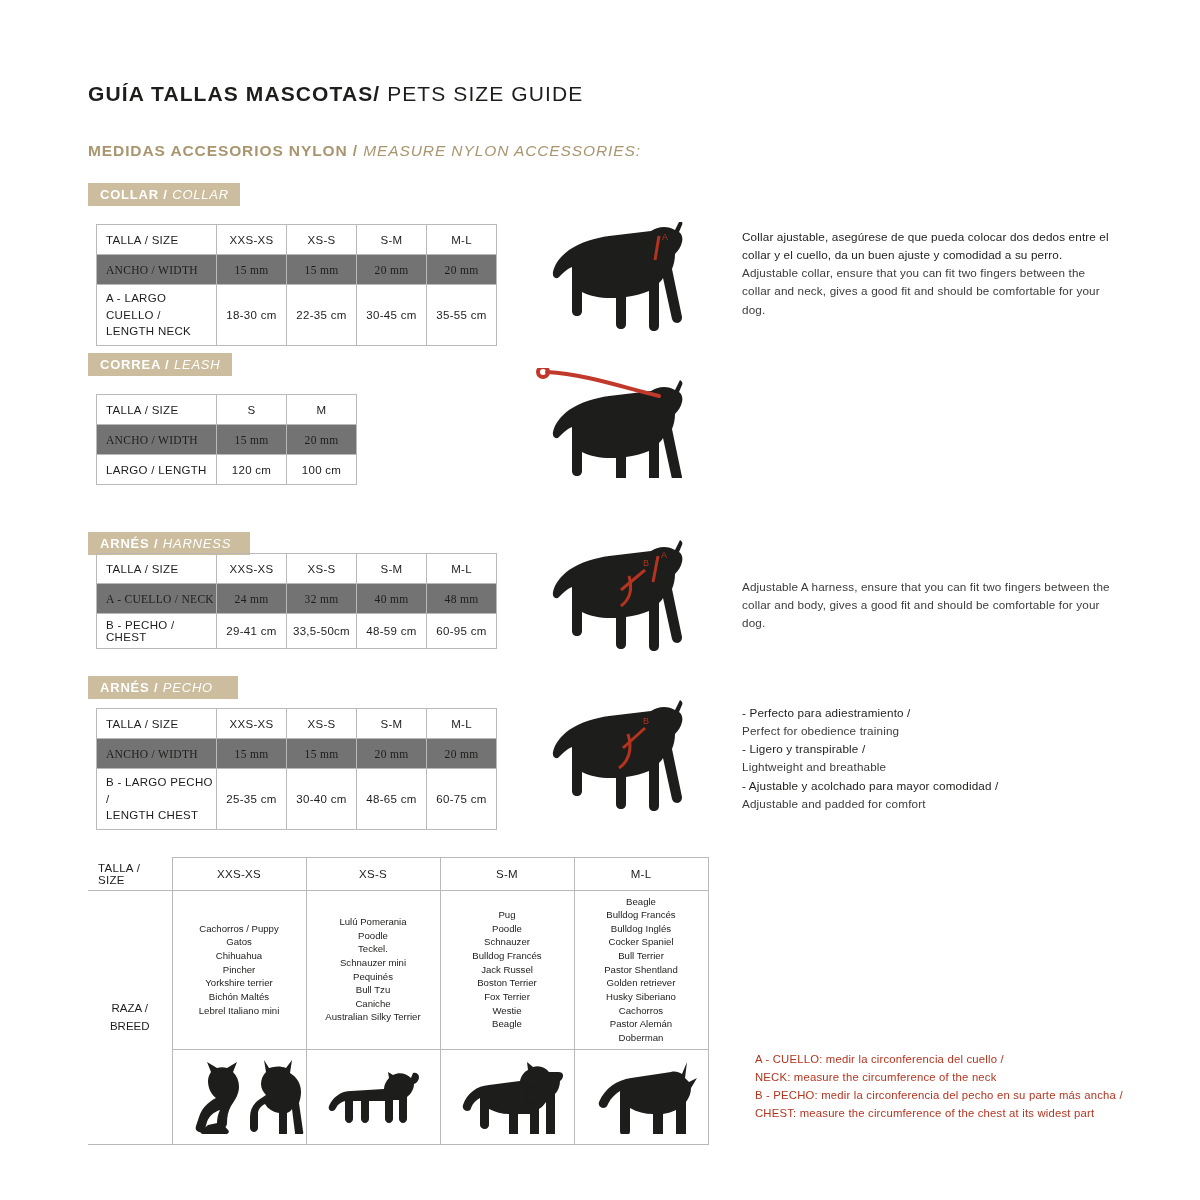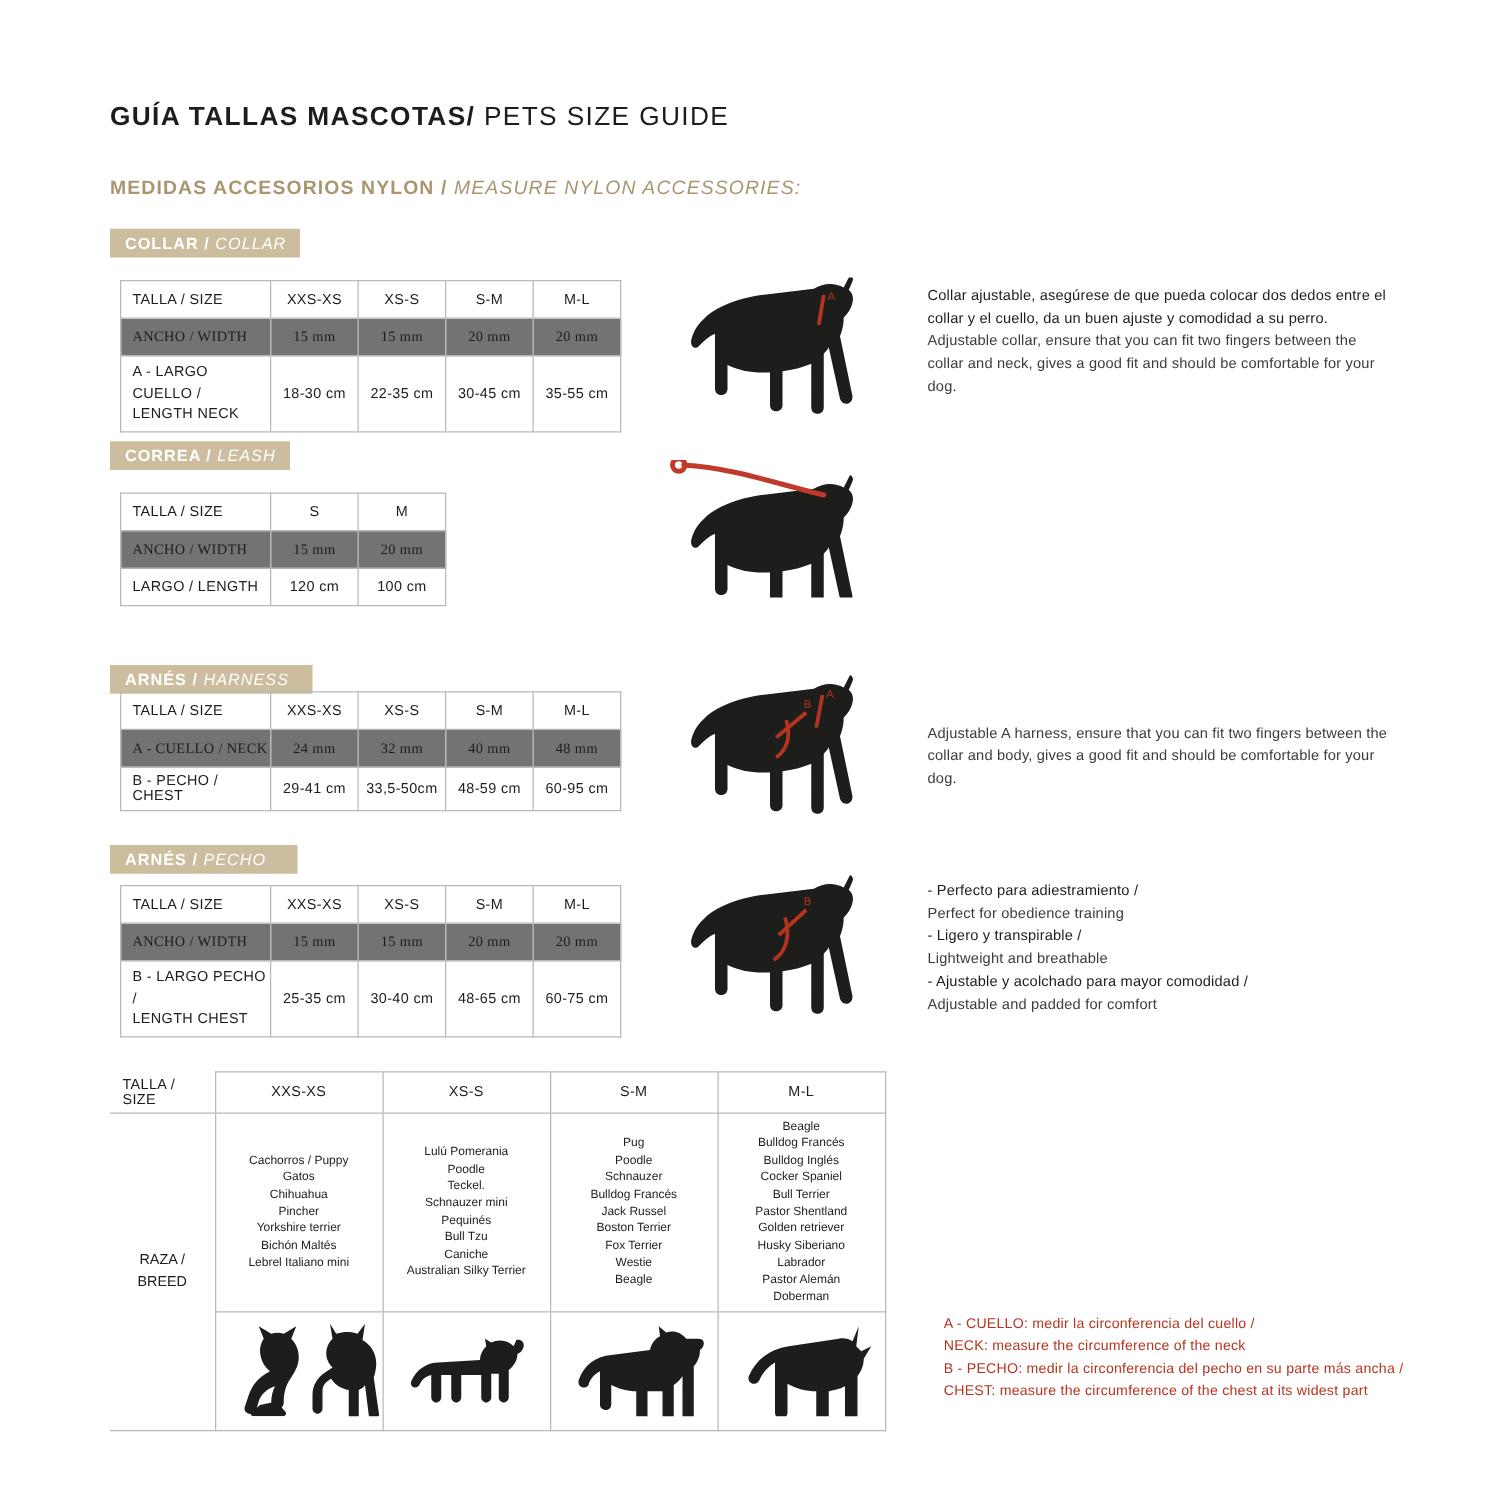--- a/index.html
+++ b/index.html
@@ -373,21 +373,21 @@
       <td class="breedcell">
         <div class="breedlist">
           <div>Beagle</div>
           <div>Bulldog Francés</div>
           <div>Bulldog Inglés</div>
           <div>Cocker Spaniel</div>
           <div>Bull Terrier</div>
           <div>Pastor Shentland</div>
           <div>Golden retriever</div>
           <div>Husky Siberiano</div>
-          <div>Labrador</div>
+          <div>Cachorros</div>
           <div>Pastor Alemán</div>
           <div>Doberman</div>
         </div>
       </td>
     </tr>
     <tr>
 
       <td class="iconcell">
         <svg width="128" height="76" viewBox="0 0 128 76">
           <g fill="#1d1d1b">

